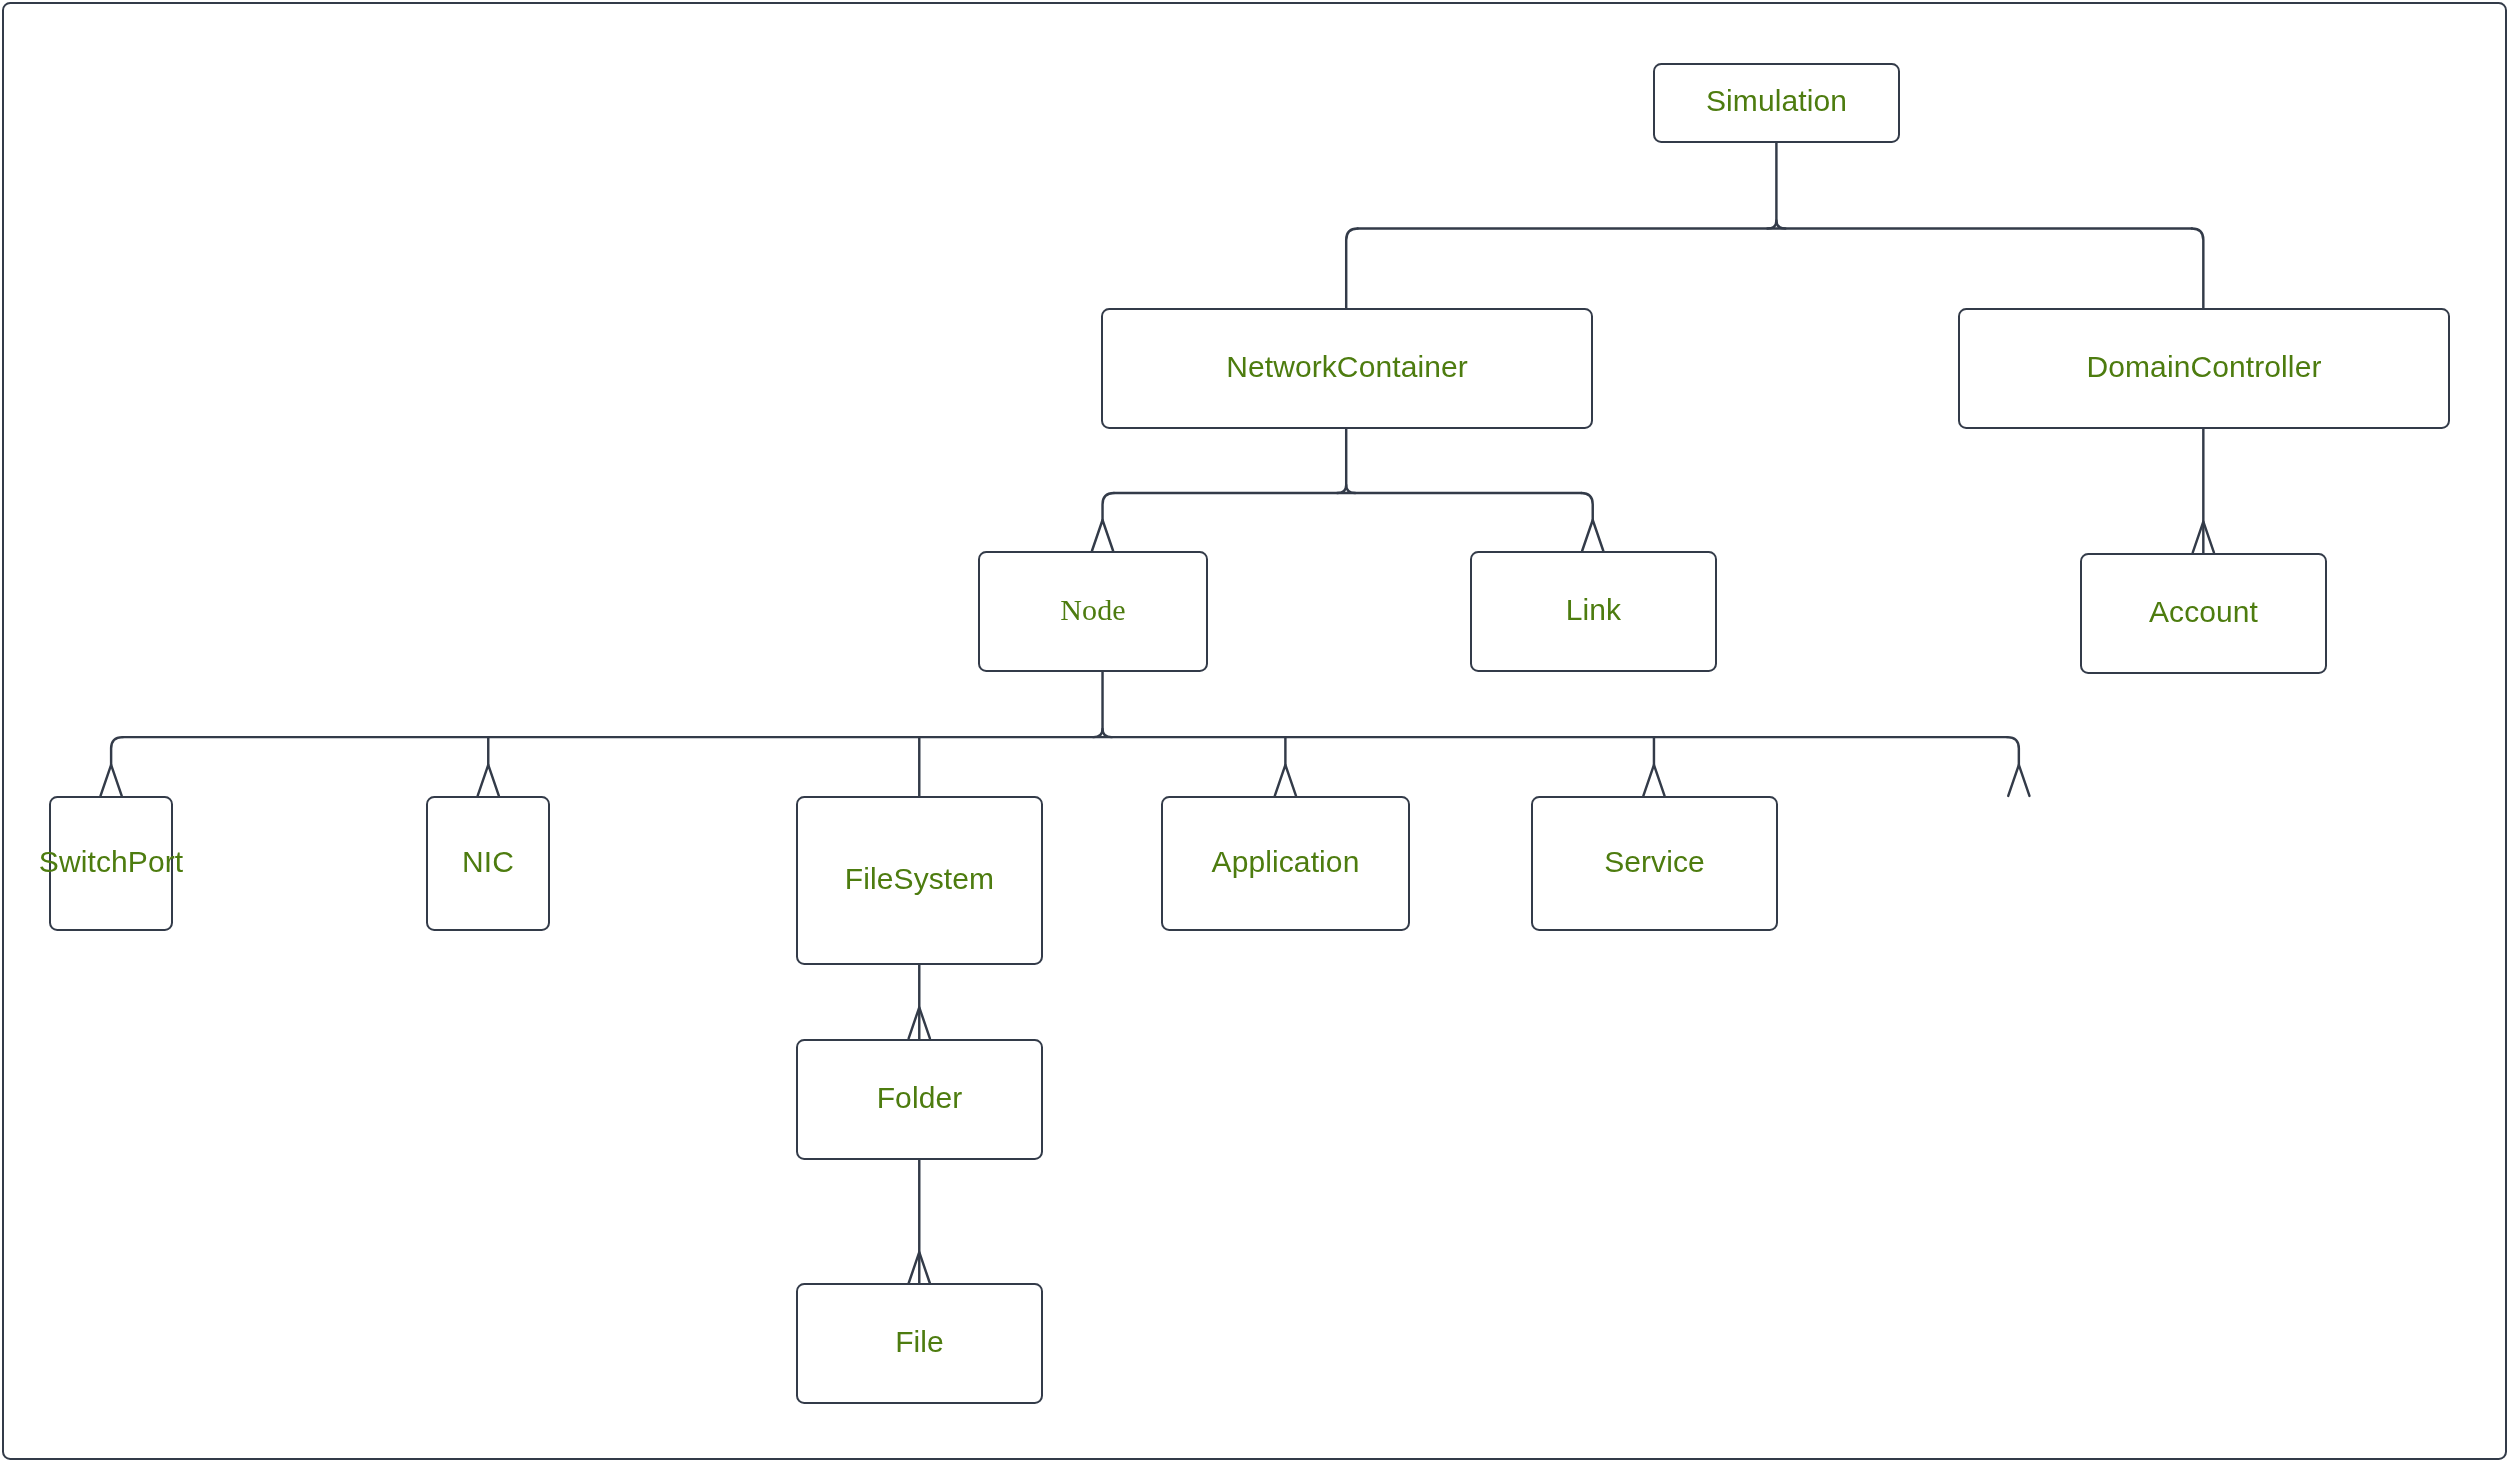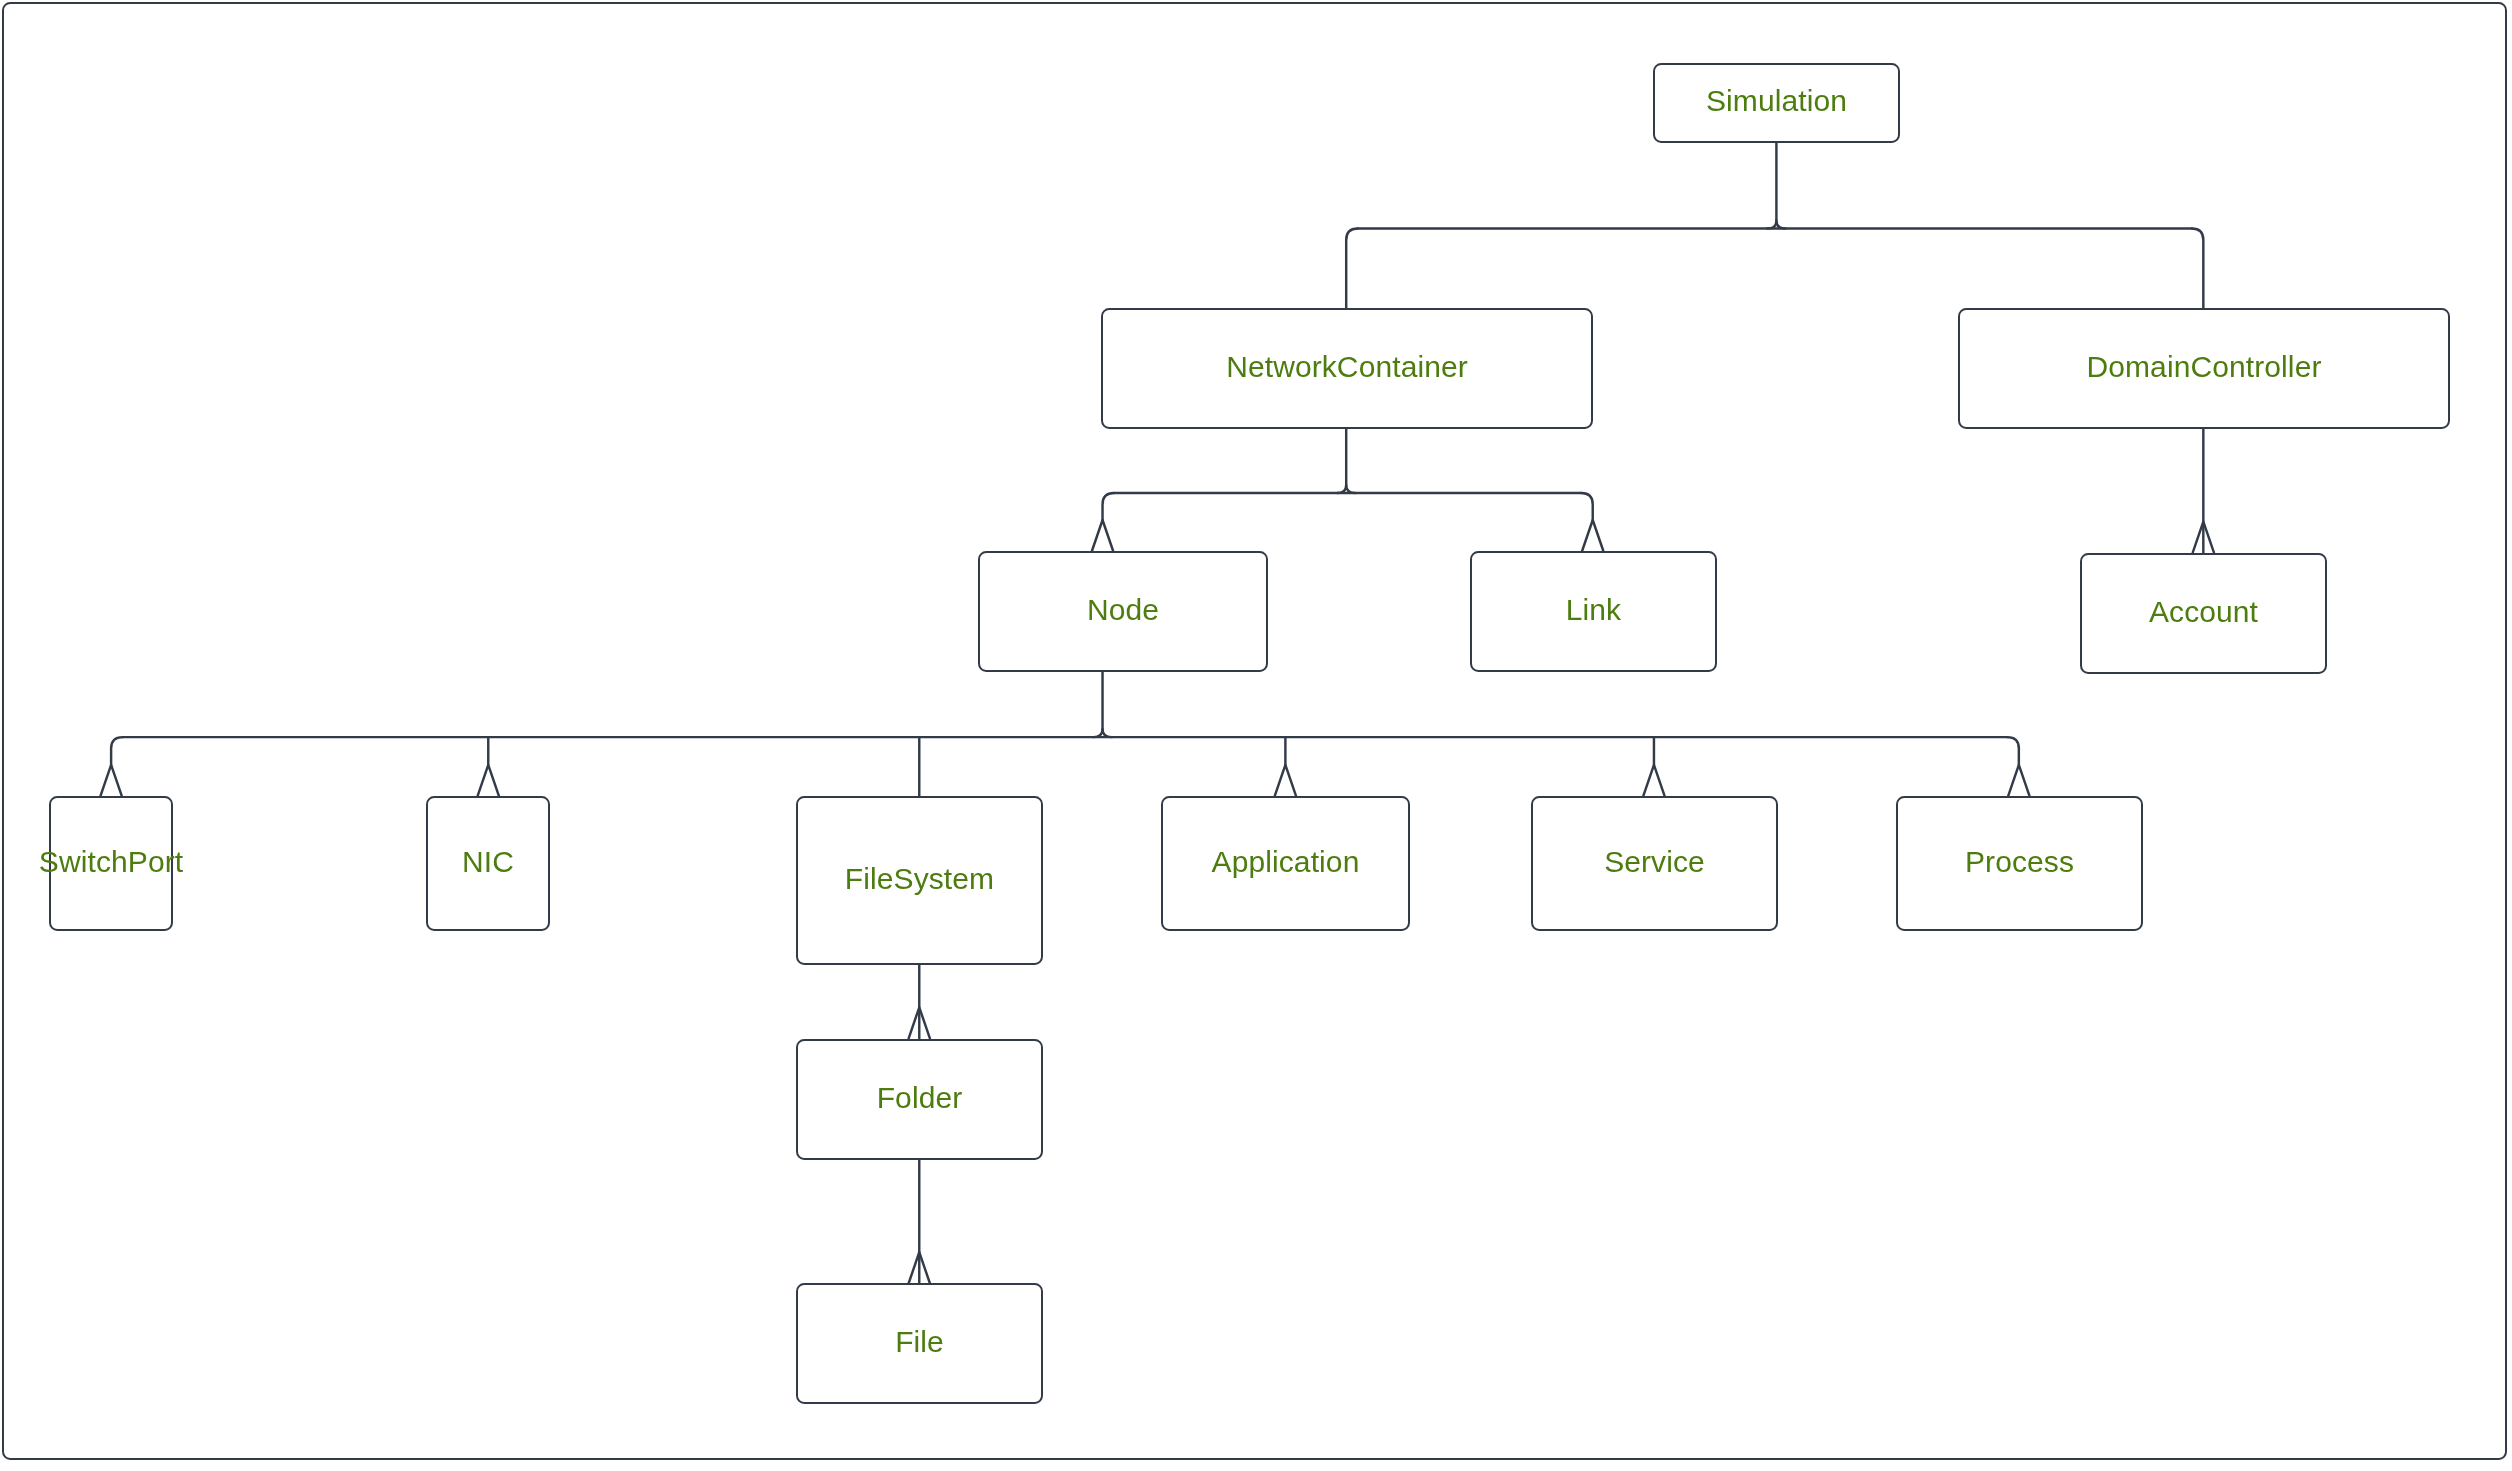--- a/index.html
+++ b/index.html
@@ -58,21 +58,21 @@
     </svg>
 <div class="node" style="left: 1653px; top: 63px; width: 247px; height: 80px;">
       <span class="lbl">Simulation</span>
     </div>
     <div class="node" style="left: 1101px; top: 308px; width: 492px; height: 121px;">
       <span class="lbl">NetworkContainer</span>
     </div>
     <div class="node" style="left: 1958px; top: 308px; width: 492px; height: 121px;">
       <span class="lbl">DomainController</span>
     </div>
-    <div class="node" style="left: 978px; top: 551px; width: 290px; height: 121px;">
+    <div class="node" style="left: 978px; top: 551px; width: 230px; height: 121px; font-family: Liberation Serif, serif;">
       <span class="lbl">Node</span>
     </div>
     <div class="node" style="left: 1470px; top: 551px; width: 247px; height: 121px;">
       <span class="lbl">Link</span>
     </div>
     <div class="node" style="left: 2080px; top: 553px; width: 247px; height: 121px;">
       <span class="lbl">Account</span>
     </div>
     <div class="node" style="left: 49px; top: 796px; width: 124px; height: 135px;">
       <span class="lbl">SwitchPort</span>
@@ -82,23 +82,20 @@
     </div>
     <div class="node" style="left: 796px; top: 796px; width: 247px; height: 169px;">
       <span class="lbl">FileSystem</span>
     </div>
     <div class="node" style="left: 1161px; top: 796px; width: 249px; height: 135px;">
       <span class="lbl">Application</span>
     </div>
     <div class="node" style="left: 1531px; top: 796px; width: 247px; height: 135px;">
       <span class="lbl">Service</span>
     </div>
-    <div class="node" style="left: 1896px; top: 796px; width: 247px; height: 135px;">
-      <span class="lbl">Process</span>
-    </div>
     <div class="node" style="left: 796px; top: 1039px; width: 247px; height: 121px;">
       <span class="lbl">Folder</span>
     </div>
     <div class="node" style="left: 796px; top: 1283px; width: 247px; height: 121px;">
       <span class="lbl">File</span>
     </div>
   </div>
 
 
 </body></html>

